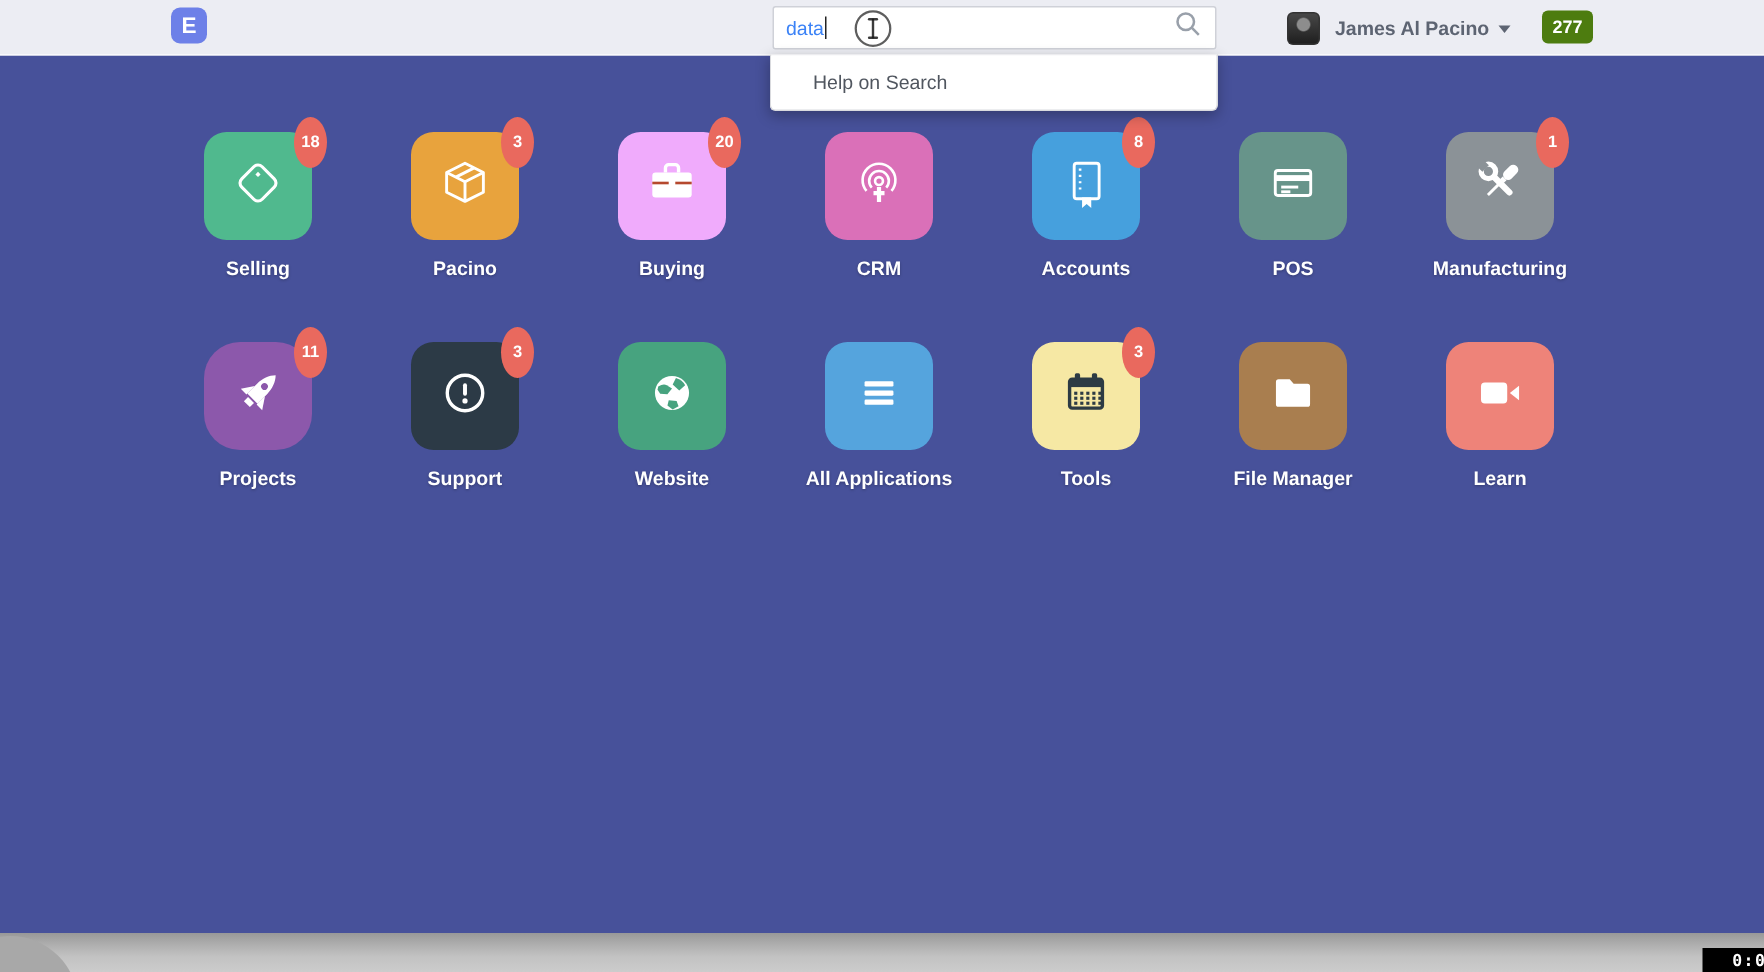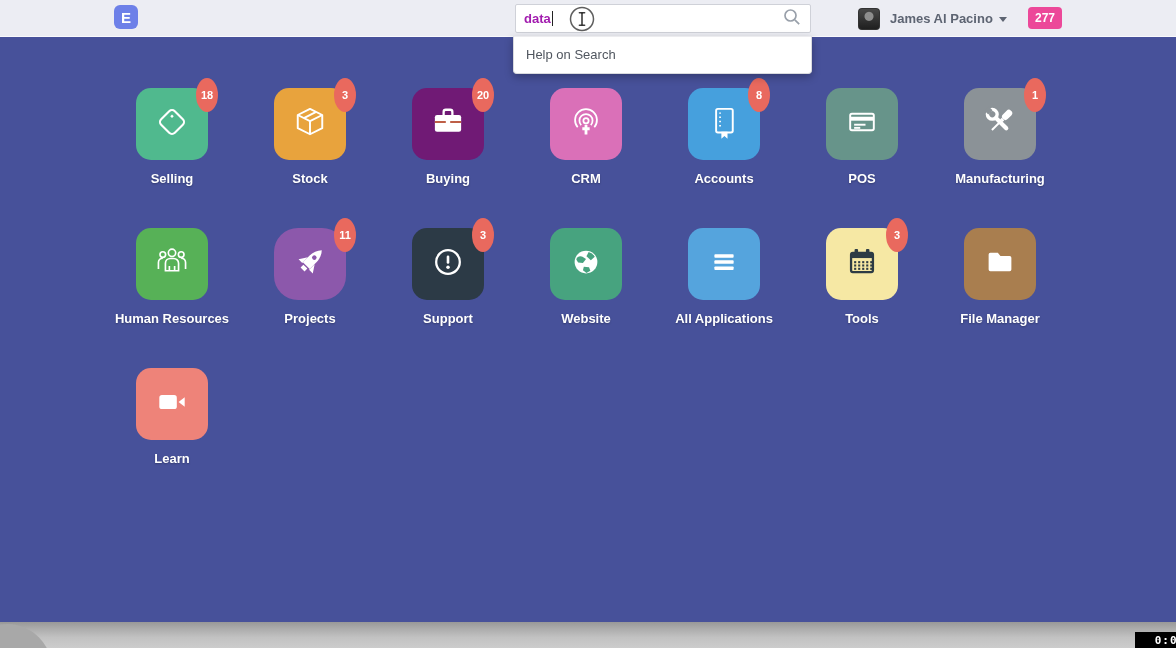--- a/index.html
+++ b/index.html
@@ -8,39 +8,39 @@
 
   
   .topbar { position:absolute; left:0; top:0; width:1176px; height:37px;
     background:#ecedf3; border-bottom:1px solid #f9f9fc; z-index:20; }
   .logo { position:absolute; left:114px; top:5px; width:24px; height:24px;
     background:#6d80e8; border-radius:6px; color:#fff; font-size:15px; font-weight:bold;
     display:flex; align-items:center; justify-content:center; }
   .searchbox { position:absolute; left:515px; top:4px; width:296px; height:29px;
     background:#fff; border:1px solid #cfd1d8; border-radius:2px;
     display:flex; align-items:center; padding:0 8px; }
-  .searchbox .q { font-size:13px; color:#a21caf;font-weight:bold; }
+  .searchbox .q { font-size:13px; color:#3b82f6; }
   .caret-line { display:inline-block; width:1px; height:15px; background:#222; margin-left:1px; vertical-align:middle; }
   .searchbox .spacer { flex:1; }
   .user-area { position:absolute; left:858px; top:0; height:37px; display:flex; align-items:center; }
   .avatar { width:22px; height:22px; border-radius:4px; margin-right:10px;
     background: radial-gradient(circle at 50% 38%, #8d8d8d 0 4px, transparent 5px),
                 linear-gradient(#4a4a4a, #1d1d1d); box-shadow: inset 0 0 0 1px #333; }
   .username { font-size:13px; font-weight:bold; color:#5d6472; margin-right:6px; }
   .caret-down { width:0; height:0; border-left:4px solid transparent; border-right:4px solid transparent;
     border-top:5px solid #5d6472; margin-top:2px; }
   .notif-badge { position:absolute; left:1028px; top:7px; height:22px; min-width:31px;
-    background:#ec4899; border-radius:4px; color:#fff; font-size:12px; font-weight:bold;
+    background:#4d7c0f; border-radius:4px; color:#fff; font-size:12px; font-weight:bold;
     display:flex; align-items:center; justify-content:center; padding:0 7px; }
 
   
   .search-dropdown { position:absolute; left:513px; top:36px; width:299px;
     background:#fff; border:1px solid #d9dade; border-top:1px solid #ececef;
     border-radius:0 0 4px 4px; box-shadow:0 3px 9px rgba(0,0,0,.28); z-index:30; }
-  .search-dropdown .item { height:36px; line-height:36px; padding-left:12px;
+  .search-dropdown .item { height:36px; line-height:36px; padding-left:28px;
     font-size:13px; color:#50565f; }
 
   
   .mouse-cursor { position:absolute; left:567px; top:4px; z-index:40; }
 
   
   .desk { position:absolute; left:0; top:38px; width:1176px; height:584px; background:#47519a; }
   .grid { position:absolute; left:103px; top:50px; width:966px;
     display:flex; flex-wrap:wrap; }
   .cell { width:138px; height:140px; display:flex; flex-direction:column; align-items:center; }
@@ -124,24 +124,24 @@
           <span><svg width="42" height="42" viewBox="0 0 48 48">
               <g fill="none" stroke="#ffffff" stroke-width="2.2" stroke-linejoin="round">
     <path d="M24 9 L38 16 V31 L24 38 L10 31 V16 Z"></path>
                 <path d="M10 16 L24 23 L38 16"></path>
     <path d="M24 23 V38"></path>
                 <path d="M31 12.5 L17 19.5"></path>
               </g>
             </svg></span>
           <div class="tile-badge">3</div>
         </div>
-        <div class="tile-label">Stock</div>
-      </div>
-      <div class="cell">
-        <div class="tile" style="background: #701a75;">
+        <div class="tile-label">Pacino</div>
+      </div>
+      <div class="cell">
+        <div class="tile" style="background: #f0abfc;">
           <span><svg width="42" height="42" viewBox="0 0 48 48">
     <path d="M19 16 v-3.5 a2.5 2.5 0 0 1 2.5-2.5 h5 a2.5 2.5 0 0 1 2.5 2.5 V16" fill="none" stroke="#ffffff" stroke-width="2.6"></path>
     <rect x="9" y="16" width="30" height="19" rx="2.5" fill="#ffffff"></rect>
     <rect x="9" y="23" width="30" height="2" fill="#b5492e"></rect>
     <rect x="21.5" y="21.5" width="5" height="4.5" rx="1" fill="#ffffff"></rect>
             </svg></span>
           <div class="tile-badge">20</div>
         </div>
         <div class="tile-label">Buying</div>
       </div>
@@ -192,35 +192,20 @@
               </g>
     <g transform="rotate(45 24 24)">
       <rect x="20.2" y="6" width="7.6" height="13" rx="3.5" fill="#ffffff"></rect>
       <rect x="22" y="19" width="4" height="3" fill="#ffffff"></rect>
       <rect x="22.9" y="22" width="2.2" height="15" fill="#ffffff"></rect>
               </g>
             </svg></span>
           <div class="tile-badge">1</div>
         </div>
         <div class="tile-label">Manufacturing</div>
-      </div>
-      <div class="cell">
-        <div class="tile" style="background: rgb(87, 177, 87);">
-          <span><svg width="42" height="42" viewBox="0 0 48 48">
-              <g fill="none" stroke="#ffffff" stroke-width="1.9">
-    <circle cx="13.5" cy="15.5" r="3.2"></circle>
-                <circle cx="34.5" cy="15.5" r="3.2"></circle>
-    <path d="M8.5 32 v-7.5 a5 5 0 0 1 5-5 M39.5 32 v-7.5 a5 5 0 0 0-5-5"></path>
-    <circle cx="24" cy="13.5" r="4.2"></circle>
-    <path d="M16.5 34 v-8.5 a5.5 5.5 0 0 1 5.5-5.5 h4 a5.5 5.5 0 0 1 5.5 5.5 v8.5 z"></path>
-    <path d="M21 34 v-5.5 M27 34 v-5.5"></path>
-              </g>
-            </svg></span>
-        </div>
-        <div class="tile-label">Human Resources</div>
       </div>
       <div class="cell">
         <div class="tile" style="background: rgb(140, 88, 171); border-radius: 24px;">
           <span><svg width="42" height="42" viewBox="0 0 48 48">
               <g transform="rotate(45 24 24)">
     <path d="M24 5 C27.5 8.5 29.5 14 29.5 19.5 V30 H18.5 V19.5 C18.5 14 20.5 8.5 24 5 Z" fill="#ffffff"></path>
     <circle cx="24" cy="17" r="2.6" fill="#8c58ab"></circle>
     <path d="M18.5 22 L12.5 31 H18.5 Z" fill="#ffffff"></path>
     <path d="M29.5 22 L35.5 31 H29.5 Z" fill="#ffffff"></path>
     <rect x="20.8" y="31.5" width="6.4" height="4.5" fill="#ffffff"></rect>

